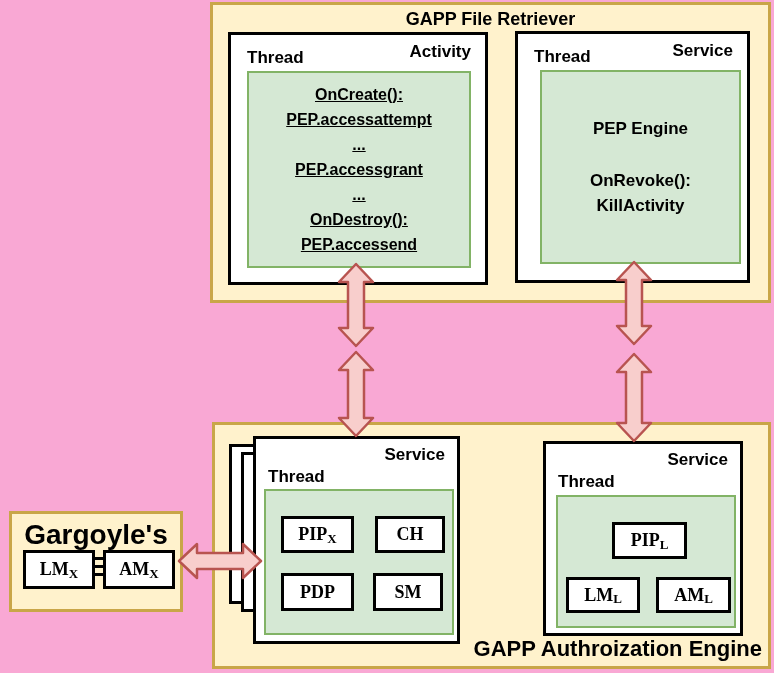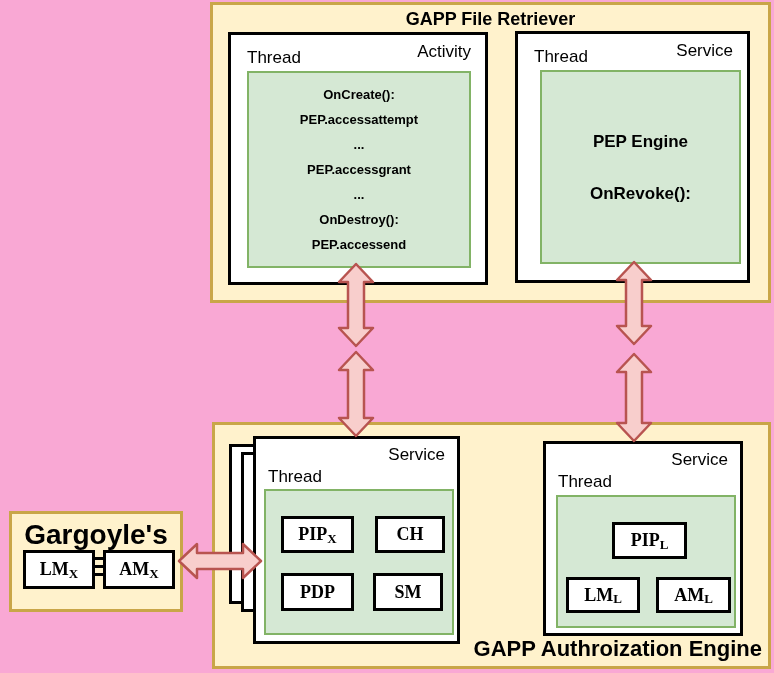--- a/index.html
+++ b/index.html
@@ -17,31 +17,31 @@
     font-weight:bold; font-size:18px;
   }
   .engine-title {
     position:absolute; right:6px; bottom:4px;
     font-weight:bold; font-size:22px;
   }
 
   .whitebox {
     position:absolute; background:#FFFFFF; border:3px solid #000000;
   }
-  .unit-label { position:absolute; font-size:17px; font-weight:400; }
+  .unit-label { position:absolute; font-size:17px; font-weight:700; }
 
   .greenbox {
     position:absolute; background:#D5E8D4; border:2px solid #82B366;
   }
 
   .code-block {
     display:flex; flex-direction:column; align-items:center; justify-content:center;
     text-align:center; font-weight:bold;
   }
-  .code-block.activity { font-size:13px; line-height:25px; }
+  .code-block.activity { font-size:16px; line-height:25px;text-decoration:underline; }
   .code-block.revoke { font-size:17px; line-height:25px; }
   .code-block.revoke .line:first-child { margin-bottom:27px; }
 
   .chip {
     position:absolute; background:#FFFFFF; border:3px solid #000000;
     display:flex; align-items:center; justify-content:center;
     font-weight:bold; font-size:18px;font-family:Liberation Serif, serif;
   }
   .chip sub { font-size:13px; line-height:0; position:relative; top:4px; }
 
@@ -73,20 +73,21 @@
       <div class="line">PEP.accessend</div>
     </div>
   </div>
 
   <div class="whitebox" style="left:515px; top:31px; width:235px; height:252px;">
     <div class="unit-label" style="left:16px; top:13px;">Thread</div>
     <div class="unit-label" style="right:14px; top:7px;">Service</div>
     <div class="greenbox code-block revoke" style="left:22px; top:36px; width:201px; height:194px;">
       <div class="line">PEP Engine</div>
       <div class="line">OnRevoke():</div>
+      <div class="line">KillActivity</div>
     </div>
   </div>
 
   <div class="panel" style="left:212px; top:422px; width:559px; height:247px;">
     <div class="engine-title">GAPP Authroization Engine</div>
   </div>
 
   <div class="whitebox" style="left:229px; top:444px; width:212px; height:160px;"></div>
   <div class="whitebox" style="left:241px; top:452px; width:212px; height:160px;"></div>
 

